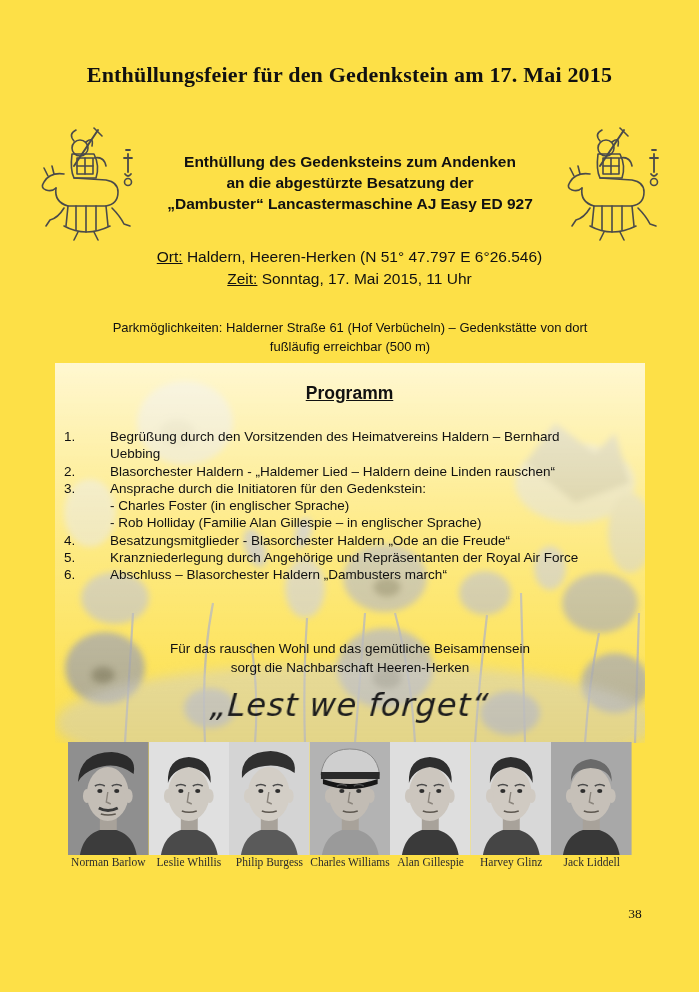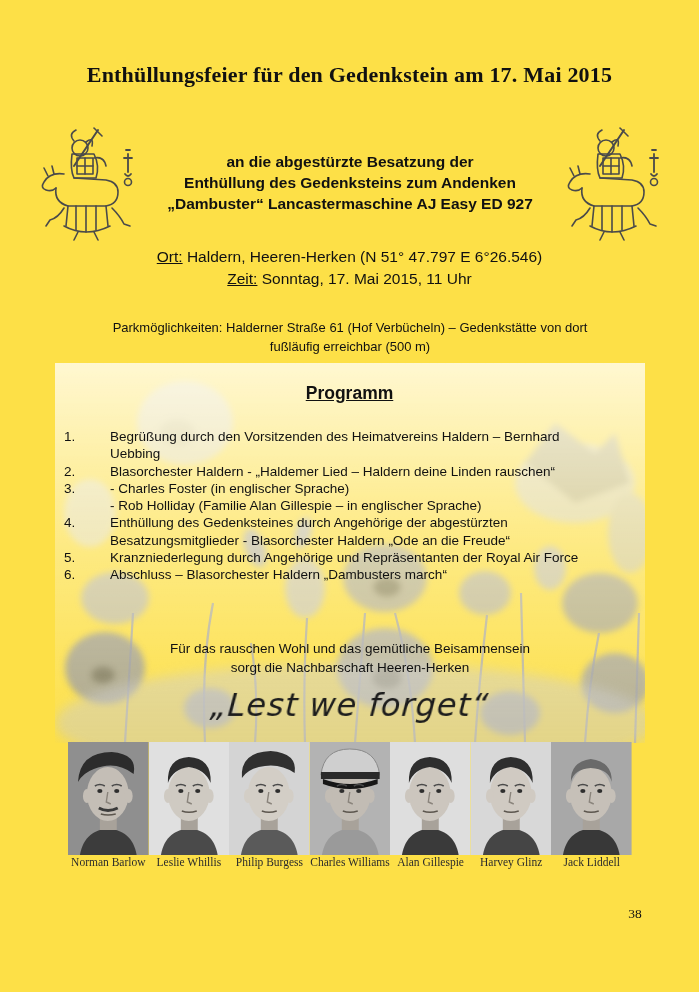--- a/index.html
+++ b/index.html
@@ -131,22 +131,22 @@
       <path d="M30 100 Q52 112 76 100"></path>
       <path d="M30 82 Q24 92 16 94 L12 100"></path>
       <path d="M78 82 Q86 90 90 98 L96 100"></path>
       <path d="M44 106 L40 114 M60 106 L64 114"></path>
       <path d="M94 28 L94 46 M90 32 L98 32 M92 24 L96 24 M91 48 Q94 52 97 48" stroke-width="1.8"></path>
       <circle cx="94" cy="56" r="3.5"></circle>
     </svg>
   </div>
 
   <div class="invite">
+    <div>Enthüllung des Gedenksteins zum Andenken</div>
     <div>an die abgestürzte Besatzung der</div>
-    <div>Enthüllung des Gedenksteins zum Andenken</div>
     <div>„Dambuster“ Lancastermaschine AJ Easy ED 927</div>
   </div>
 
   <div class="place-time">
     <div><span class="lbl">Ort:</span><span> Haldern, Heeren-Herken (N 51° 47.797 E 6°26.546)</span></div>
     <div><span class="lbl">Zeit:</span><span> Sonntag, 17. Mai 2015, 11 Uhr</span></div>
   </div>
 
   <div class="parking">
     <div>Parkmöglichkeiten: Halderner Straße 61 (Hof Verbücheln) – Gedenkstätte von dort</div>
@@ -230,28 +230,28 @@
       </div>
       <div class="prog-row">
         <div class="prog-num">2.</div>
         <div class="prog-body">
           <div>Blasorchester Haldern - „Haldemer Lied – Haldern deine Linden rauschen“</div>
         </div>
       </div>
       <div class="prog-row">
         <div class="prog-num">3.</div>
         <div class="prog-body">
+          <div>Ansprache durch die Initiatoren für den Gedenkstein:</div>
           <div>- Charles Foster (in englischer Sprache)</div>
           <div>- Rob Holliday (Familie Alan Gillespie  – in englischer Sprache)</div>
         </div>
       </div>
       <div class="prog-row">
         <div class="prog-num">4.</div>
         <div class="prog-body">
-          <div>Enthüllung des Gedenksteines durch Angehörige der abgestürzten</div>
           <div>Besatzungsmitglieder - Blasorchester Haldern „Ode an die Freude“</div>
         </div>
       </div>
       <div class="prog-row">
         <div class="prog-num">5.</div>
         <div class="prog-body">
           <div>Kranzniederlegung durch Angehörige und Repräsentanten der Royal Air Force</div>
         </div>
       </div>
       <div class="prog-row">

